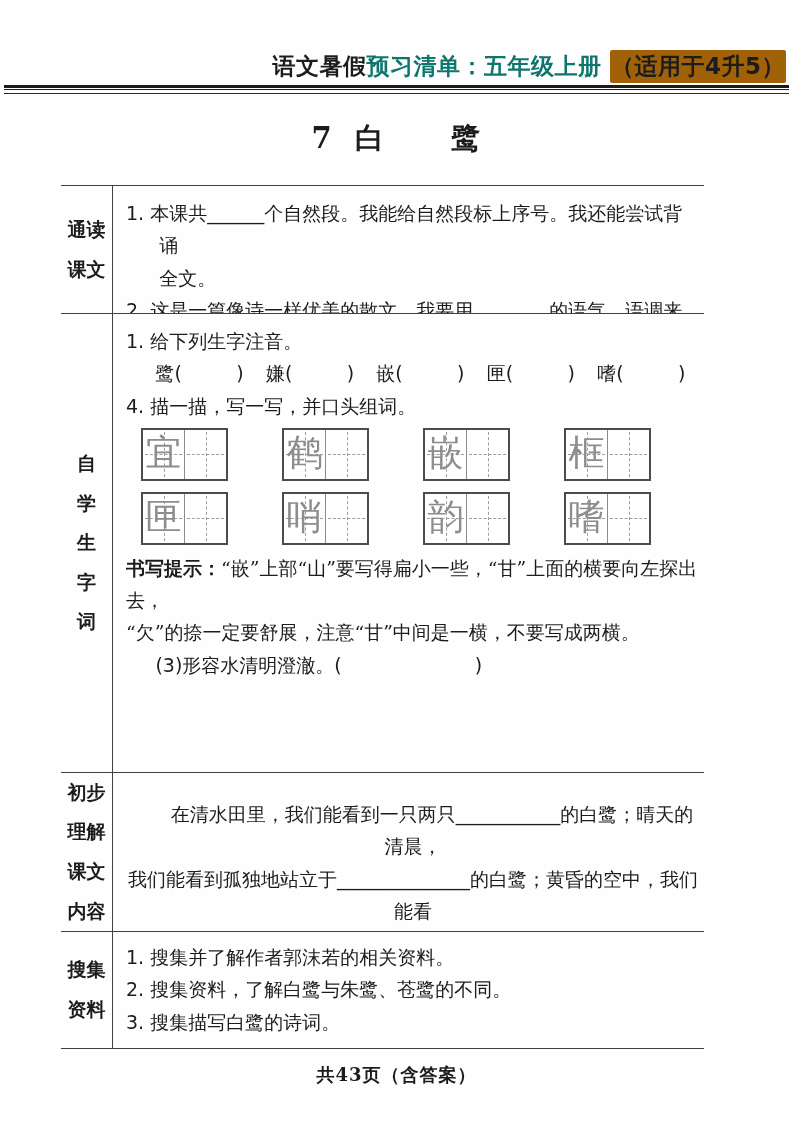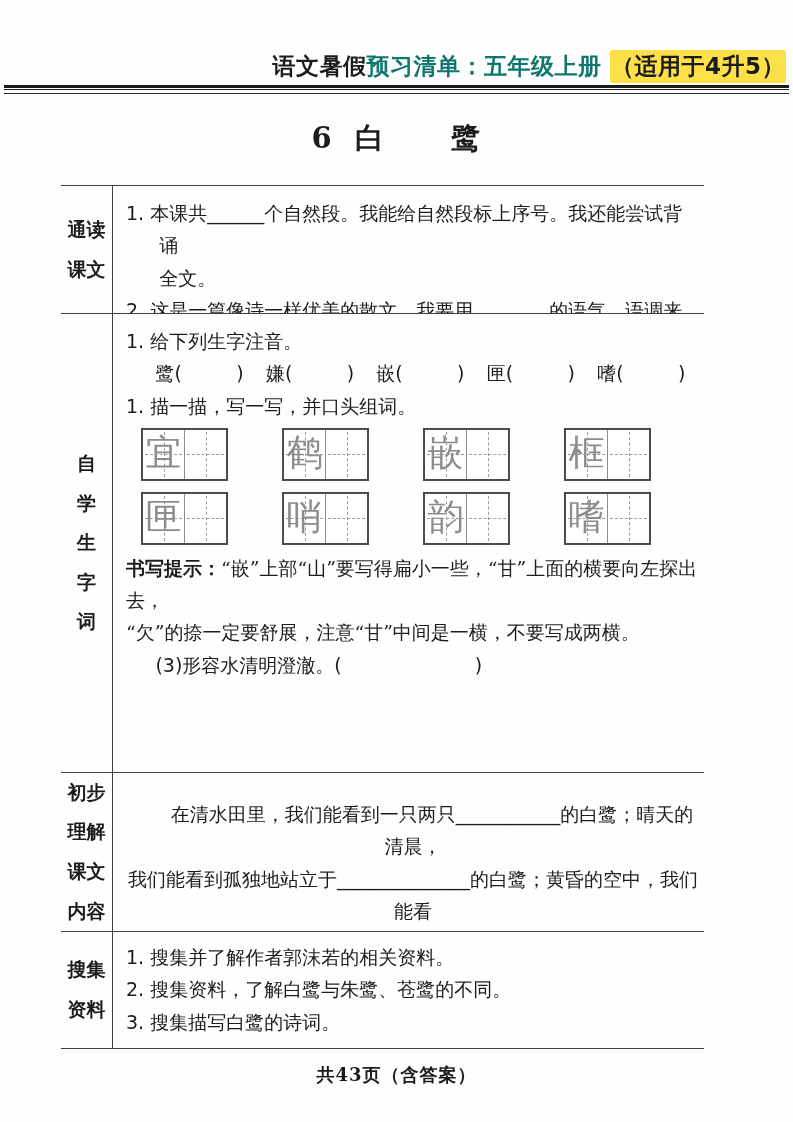--- a/index.html
+++ b/index.html
@@ -8,21 +8,21 @@
     overflow:hidden; color:#1c1c1c;
     font-family:"DejaVu Sans", "Liberation Sans", sans-serif;
   }
 
   
   .header {
     position:absolute; top:51px; right:7px;
     font-size:23px; font-weight:800; letter-spacing:.5px; white-space:pre;
   }
   .h-red { color:#0f766e; }
-  .h-hl  { background:#fde047; padding:3px 1px 4px 1px; border-radius:2px;text-align:center; }
+  .h-hl  { background:#a16207; padding:3px 1px 4px 1px; border-radius:2px;text-align:center; }
 
   
   .rule { position:absolute; top:85px; left:4px; width:785px; }
   .rule-a { height:0; border-top:3px solid #1b1b1b; }
   .rule-b { height:0; border-top:1px solid #1b1b1b; margin-top:1px; }
   .rule-c { height:0; border-top:1px solid #2a2a2a; margin-top:3px; }
 
   
   .title {
     position:absolute; top:119px; left:0; width:100%; text-align:center;
@@ -81,21 +81,21 @@
 <div class="page">
 
   <div class="header"><span>语文暑假</span><span class="h-red">预习清单：五年级上册 </span><span class="h-hl">（适用于4升5）</span></div>
 
   <div class="rule">
     <div class="rule-a"></div>
     <div class="rule-b"></div>
     <div class="rule-c"></div>
   </div>
 
-  <div class="title">6  白      鹭</div>
+  <div class="title">7  白      鹭</div>
 
   <div class="sheet">
 
     <div class="trow r1">
       <div class="tlabel">通读
 课文</div>
       <div class="tcontent">
         <p class="item">1. 本课共______个自然段。我能给自然段标上序号。我还能尝试背诵
 全文。</p>
         <p class="item">2. 这是一篇像诗一样优美的散文，我要用________的语气、语调来读。</p>
@@ -110,21 +110,21 @@
 词</div>
       <div class="tcontent">
         <p class="item">1. 给下列生字注音。</p>
         <div class="pinyin">
           <span>鹭(         )</span>
           <span>嫌(         )</span>
           <span>嵌(         )</span>
           <span>匣(         )</span>
           <span>嗜(         )</span>
         </div>
-        <p class="item">1. 描一描，写一写，并口头组词。</p>
+        <p class="item">4. 描一描，写一写，并口头组词。</p>
 
         <div class="grids">
           <div class="grow">
             <div class="gbox">
               <div class="gcell first">
                   <span class="trace">宜</span>
                 </div>
               <div class="gcell"></div>
             </div>
             <div class="gbox">

